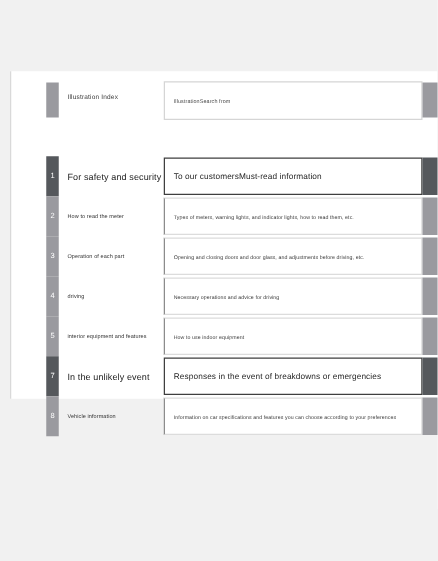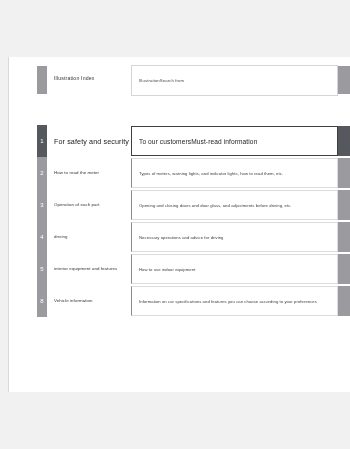--- a/index.html
+++ b/index.html
@@ -21,21 +21,21 @@
     height: 449px;
     background: #f1f1f1;
   }
 
   
   .page {
     position: absolute;
     left: 8px;
     top: 57px;
     width: 342px;
-    height: 335px;
+    height: 262px;
     background: #ffffff;
     box-sizing: border-box;
     border-left: 1px solid #d9d9d9;
   }
 
   
   .header-row {
     position: absolute;
     left: 0;
     top: 7px;
@@ -230,20 +230,28 @@
       <div class="row">
         <div class="row-num">5</div>
         <div class="row-label">interior equipment and features</div>
         <div class="row-desc">
           <div class="row-desc-text">How to use indoor equipment</div>
         </div>
         <div class="row-endcap"></div>
       </div>
 
 
+      <div class="row emph">
+        <div class="row-num">7</div>
+        <div class="row-label">In the unlikely event</div>
+        <div class="row-desc">
+          <div class="row-desc-text">Responses in the event of breakdowns or emergencies</div>
+        </div>
+        <div class="row-endcap"></div>
+      </div>
 
       <div class="row">
         <div class="row-num">8</div>
         <div class="row-label">Vehicle information</div>
         <div class="row-desc">
           <div class="row-desc-text">Information on car specifications and features you can choose according to your preferences</div>
         </div>
         <div class="row-endcap"></div>
       </div>
 

